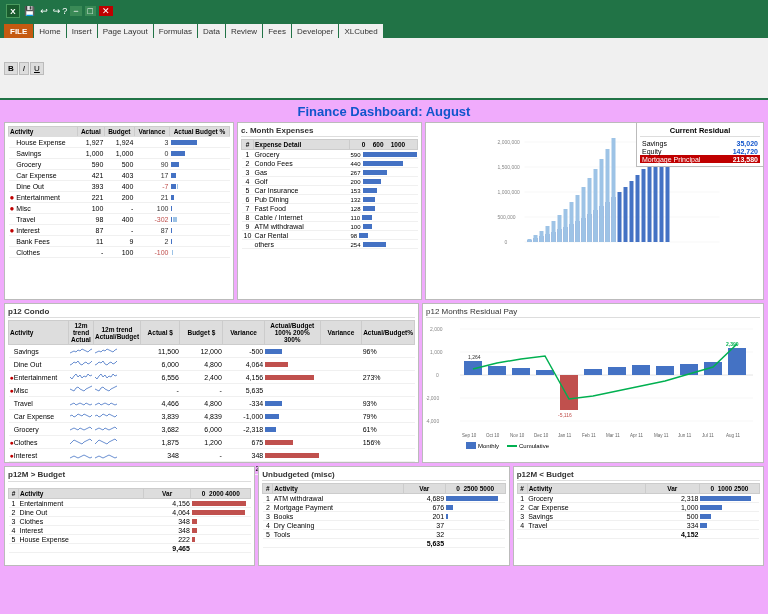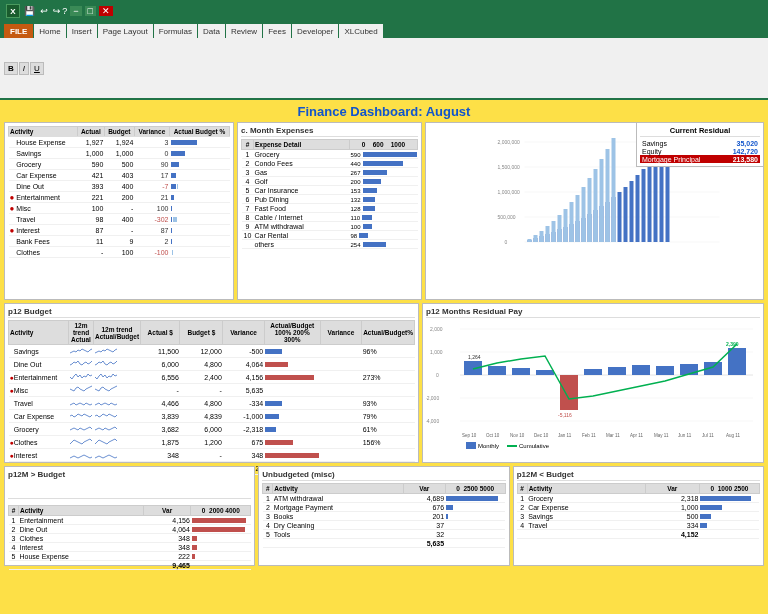--- a/index.html
+++ b/index.html
@@ -52,21 +52,21 @@
     <div style="display:flex;flex-direction:column;gap:1px;font-size:7px;">
       <div style="display:flex;gap:1px;">
         <div style="background:#ddd;border:1px solid #bbb;padding:1px 3px;font-weight:bold;font-size:8px;cursor:pointer;">B</div>
         <div style="background:#ddd;border:1px solid #bbb;padding:1px 3px;font-style:italic;font-size:8px;cursor:pointer;">I</div>
         <div style="background:#ddd;border:1px solid #bbb;padding:1px 3px;text-decoration:underline;font-size:8px;cursor:pointer;">U</div>
       </div>
     </div>
   </div>
 
 
-  <div style="flex:1;background:#fde047;overflow:hidden;position:relative;">
+  <div style="flex:1;background:#f0abfc;overflow:hidden;position:relative;">
 
     <div style="position:absolute;top:0;left:0;right:0;bottom:0;padding:4px;">
 
       <div style="text-align:center;font-size:13px;font-weight:bold;color:#1155cc;margin-bottom:3px;">Finance Dashboard: August</div>
 
       <div style="position:absolute;top:22px;right:4px;width:128px;background:white;border:1px solid #bbb;padding:3px;z-index:10;">
         <div style="font-size:7.5px;font-weight:bold;text-align:center;margin-bottom:2px;border-bottom:1px solid #ddd;padding-bottom:1px;">Current Residual</div>
         <div style="display:flex;justify-content:space-between;font-size:7px;padding:0.5px 2px;">
           <span>Savings</span>
             <span style="color:#1155cc;font-weight:bold;">35,020</span>
@@ -436,21 +436,21 @@
               <rect x="136" y="15" width="4" height="93" fill="#9dc3e6"></rect>
               <rect x="142" y="4" width="4" height="104" fill="#9dc3e6"></rect>
             </svg>
           </div>
         </div>
       </div>
 
       <div style="display:flex;gap:3px;margin-bottom:3px;height:160px;">
 
         <div style="background:white;border:1px solid #bbb;padding:3px;width:415px;flex-shrink:0;">
-          <div style="font-size:8px;font-weight:bold;color:#333;margin-bottom:2px;border-bottom:1px solid #ddd;padding-bottom:1px;">p12 Budget</div>
+          <div style="font-size:8px;font-weight:bold;color:#333;margin-bottom:2px;border-bottom:1px solid #ddd;padding-bottom:1px;">p12 Condo</div>
           <table style="font-size:6.5px;width:100%;border-collapse:collapse;">
             <thead>
               <tr style="background:#f2f2f2;">
                 <th style="text-align:left;padding:1px;width:60px;">Activity</th>
                 <th style="padding:1px;width:25px;">12m trend Actual</th>
                 <th style="padding:1px;width:25px;">12m trend Actual/Budget</th>
                 <th style="padding:1px;">Actual $</th>
                 <th style="padding:1px;">Budget $</th>
                 <th style="padding:1px;">Variance</th>
                 <th style="padding:1px;width:55px;">Actual/Budget 100% 200% 300%</th>
@@ -647,21 +647,21 @@
       <div style="width:23px;height:5px;background:#c0504d;display:inline-block;"></div>
     </td>
     <td style="padding:0.5px 1px;"></td>
     <td style="padding:0.5px 1px;">125%</td>
   </tr>
               </tbody>
           </table>
         </div>
 
         <div style="background:white;border:1px solid #bbb;padding:3px;flex:1;">
-          <div style="font-size:8px;font-weight:bold;color:#333;margin-bottom:1px;border-bottom:1px solid #ddd;padding-bottom:1px;">p12 Months Residual Pay</div>
+          <div style="font-size:8px;font-weight:normal;color:#333;margin-bottom:1px;border-bottom:1px solid #ddd;padding-bottom:1px;">p12 Months Residual Pay</div>
           <div style="position:relative;height:130px;">
             <svg width="100%" height="130" viewBox="0 0 330 130">
 
               <text x="2" y="12" font-size="5" fill="#888">2,000</text>
               <text x="2" y="35" font-size="5" fill="#888">1,000</text>
               <text x="8" y="58" font-size="5" fill="#888">0</text>
               <text x="-3" y="81" font-size="5" fill="#888">-2,000</text>
               <text x="-3" y="104" font-size="5" fill="#888">-4,000</text>
 
               <line x1="32" y1="10" x2="325" y2="10" stroke="#eee" stroke-width="0.5"></line>
@@ -718,21 +718,21 @@
               <span style="display:flex;align-items:center;gap:2px;"><span style="width:10px;height:7px;background:#4472c4;display:inline-block;"></span>Monthly</span>
               <span style="display:flex;align-items:center;gap:2px;"><span style="width:10px;height:2px;background:#00b050;display:inline-block;"></span>Cumulative</span>
             </div>
           </div>
         </div>
       </div>
 
       <div style="display:flex;gap:3px;height:100px;">
 
         <div style="background:white;border:1px solid #bbb;padding:3px;flex:1;">
-          <div style="font-size:8px;font-weight:bold;color:#333;margin-bottom:6px;border-bottom:1px solid #ddd;padding-bottom:19px;">p12M &gt; Budget</div>
+          <div style="font-size:8px;font-weight:bold;color:#333;margin-bottom:6px;border-bottom:1px solid #ddd;padding-bottom:2px;">p12M &gt; Budget</div>
           <table style="font-size:6.5px;width:100%;border-collapse:collapse;">
             <thead>
               <tr style="background:#f2f2f2;">
                 <th style="padding:1px;width:10px;">#</th>
                 <th style="text-align:left;padding:1px;">Activity</th>
                 <th style="padding:1px;">Var</th>
                 <th style="padding:1px;width:60px;">0 &nbsp;2000&nbsp;4000</th>
               </tr>
             </thead>
             <tbody id="p12m-budget-tbody">

